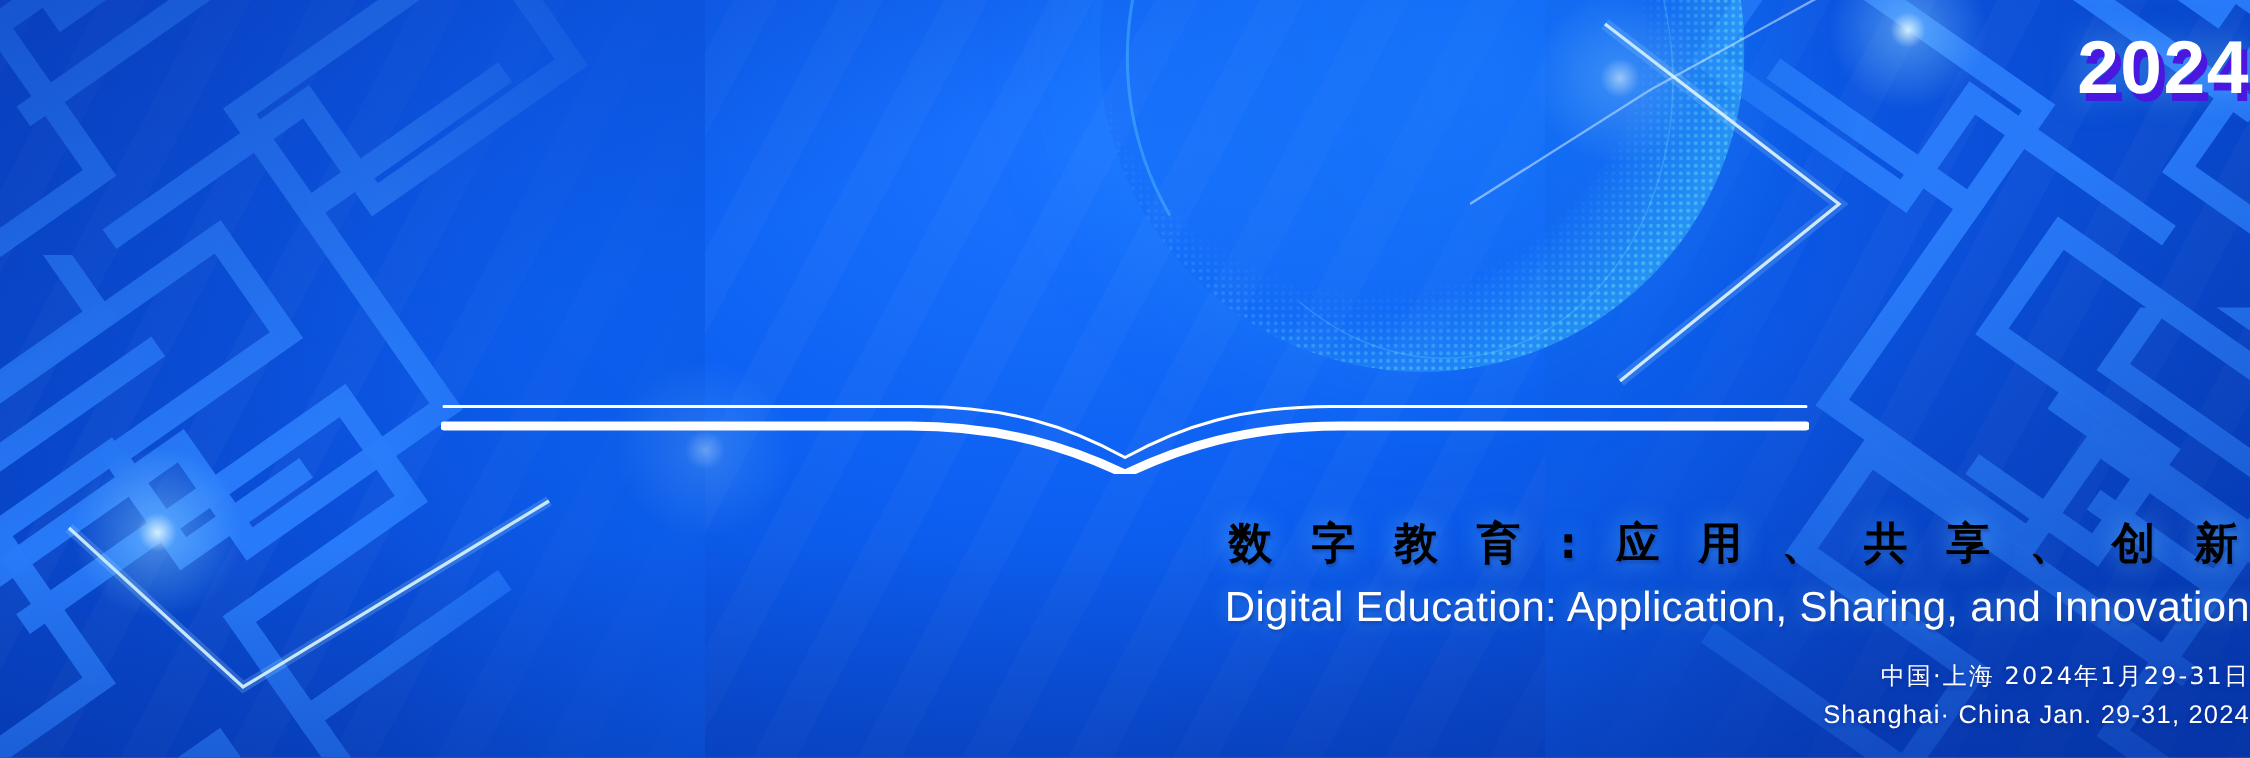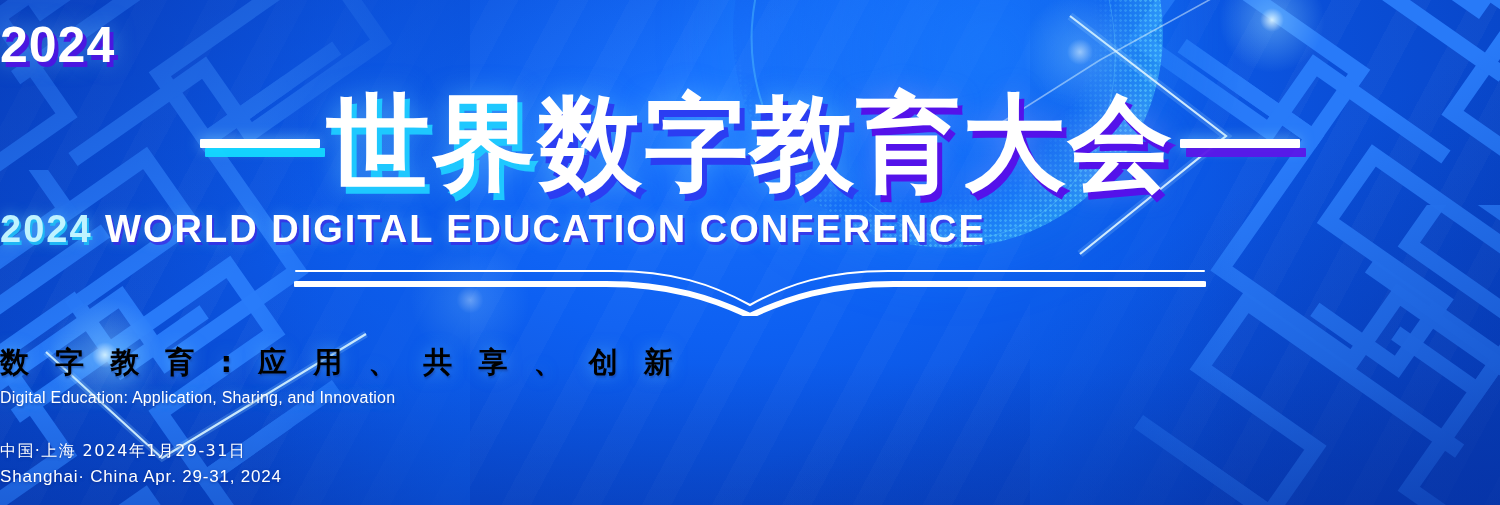--- a/index.html
+++ b/index.html
@@ -151,21 +151,21 @@
       rgba(255,255,255,0.0) 2.2deg 8.5deg);
     -webkit-mask-image: radial-gradient(ellipse 460px 300px at 50% 100%, #000 0%, rgba(0,0,0,0) 78%);
     mask-image: radial-gradient(ellipse 460px 300px at 50% 100%, #000 0%, rgba(0,0,0,0) 78%);
     pointer-events:none;
   }
 
   
   .content {
     position: absolute;
     inset: 0;
-    text-align: left;
+    text-align: right;
   }
 
   
   .year {
     position: absolute;
     top: 20px;
     left: 0; right: 0;
     font-size: 50px;
     font-weight: 700;
     letter-spacing: 1px;
@@ -263,21 +263,21 @@
     font-weight: 700;
     letter-spacing: 8px;
     color: #000000;
     text-shadow: 0 0 16px rgba(110,205,255,0.55), 1px 2px 2px rgba(10,40,140,0.5);
     line-height: 1;
   }
   .theme-en {
     position: absolute;
     top: 388px;
     left: 0; right: 0;
-    font-size: 16px;
+    font-size: 28px;
     font-weight: 400;
     letter-spacing: 0.2px;
     color: #ffffff;
     text-shadow: 0 0 12px rgba(110,205,255,0.45), 1px 2px 2px rgba(10,40,140,0.45);
     line-height: 1.2;
   }
 
   
   .foot-cn {
     position: absolute;
@@ -402,35 +402,29 @@
 
   <div class="flare flare-a"></div>
   <div class="flare flare-b"></div>
   <div class="flare flare-c"></div>
   <div class="flare flare-d"></div>
 
   <div class="content">
 
     <div class="year">2024</div>
 
-    <div class="title-row">
-      <span class="title-dash left"></span>
-      <span class="title-cn"><span class="seg-a">世界</span><span class="seg-b">数字教</span><span class="seg-c">育大会</span></span>
-      <span class="title-dash right"></span>
-    </div>
-
-    <div class="title-en"><span class="yr">2024</span><span> WORLD DIGITAL EDUCATION CONFERENCE</span></div>
+
 
     <div class="book">
       <svg width="912" height="58" viewBox="0 0 912 58" fill="none">
         <path d="M2 13 H318 C378 13 418 26 456 47 C494 26 534 13 594 13 H910" stroke="#ffffff" stroke-width="2" stroke-linecap="round"></path>
         <path d="M2 26 H312 C376 26 420 41 456 58 C492 41 536 26 600 26 H910" stroke="#ffffff" stroke-width="6" stroke-linecap="round"></path>
       </svg>
     </div>
 
     <div class="theme-cn">数 字 教 育 : 应 用 、 共 享 、 创 新</div>
     <div class="theme-en">Digital Education: Application, Sharing, and Innovation</div>
 
     <div class="foot-cn">中国·上海  2024年1月29-31日</div>
-    <div class="foot-en">Shanghai· China  Apr. 29-31, 2024</div>
+    <div class="foot-en">Shanghai· China  Jan. 29-31, 2024</div>
 
   </div>
 </div>
 
 </body></html>

